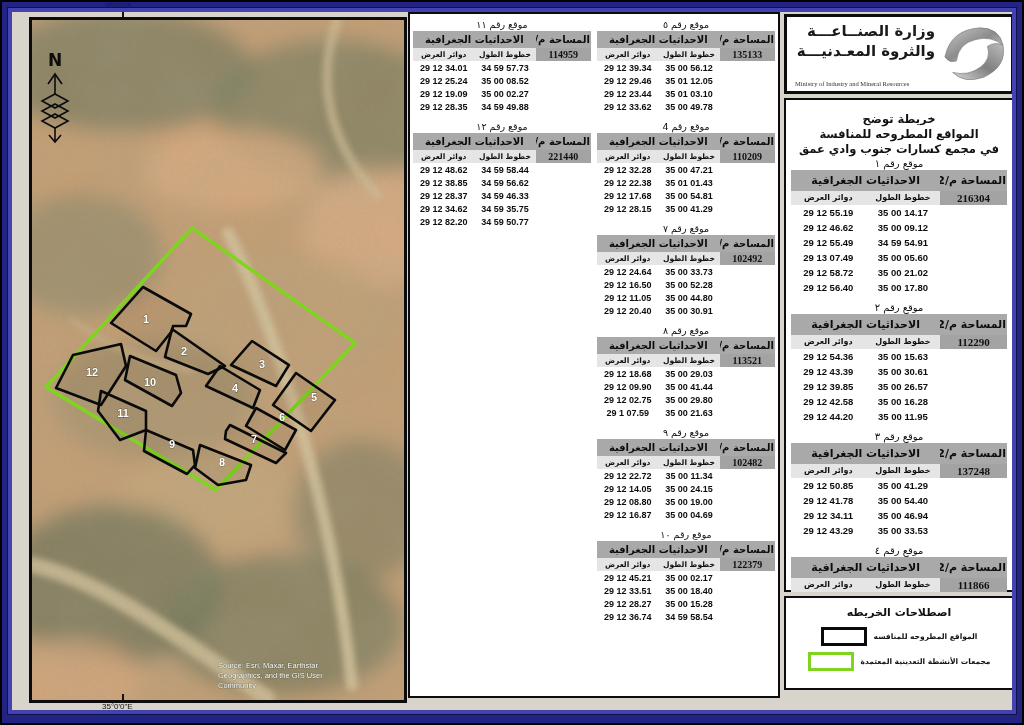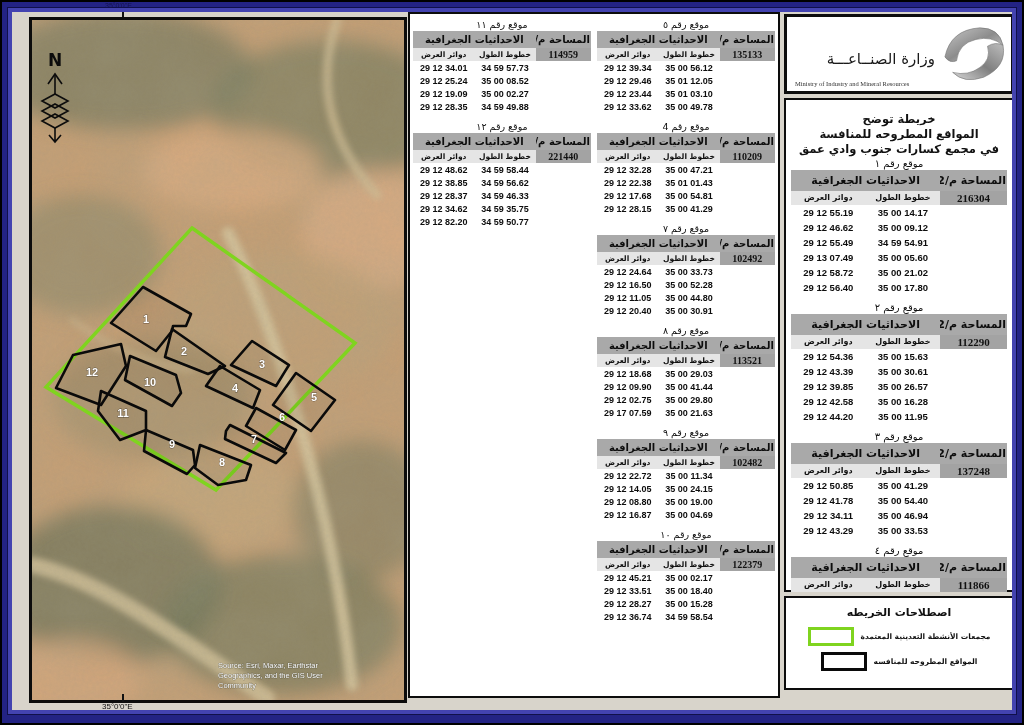--- a/index.html
+++ b/index.html
@@ -26,21 +26,21 @@
   .mid-panel{position:absolute;left:396px;top:0;width:372px;height:686px;background:#fff;
              border:2px solid #0c0c0c;box-sizing:border-box;display:flex;gap:6px;padding:4px 3px;}
   .mid-col{width:178px;display:flex;flex-direction:column;align-items:flex-end;}
 
   
   .right-col{position:absolute;left:772px;top:0;width:230px;height:701px;}
   .ministry-box{position:absolute;left:0;top:2px;width:230px;height:80px;background:#fff;
                 border:3px solid #0c0c0c;box-sizing:border-box;}
   .ministry-logo{position:absolute;right:4px;top:5px;width:68px;height:62px;}
   .ministry-names{position:absolute;right:76px;left:6px;top:4px;text-align:right;direction:rtl;}
-  .ministry-names .ar{font-size:15px;font-weight:normal;color:#1a1a1a;line-height:1.35;white-space:nowrap;margin-top:28px;}
+  .ministry-names .ar{font-size:15px;font-weight:bold;color:#1a1a1a;line-height:1.35;white-space:nowrap;}
   .ministry-en{position:absolute;left:8px;bottom:4px;font-size:6.5px;color:#333;
                font-family:"Liberation Serif",serif;}
 
   .main-box{position:absolute;left:0;top:86px;width:230px;height:494px;background:#fff;
             border:2px solid #0c0c0c;box-sizing:border-box;padding:12px 5px;}
   .map-title{direction:rtl;text-align:center;font-weight:bold;font-size:11.5px;line-height:1.3;color:#111;}
 
   .legend-box{position:absolute;left:0;top:584px;width:230px;height:94px;background:#fff;
               border:2px solid #0c0c0c;box-sizing:border-box;padding:5px 8px;}
   .legend-title{direction:rtl;text-align:center;font-weight:bold;font-size:11px;color:#111;margin:3px 0 8px;}
@@ -389,21 +389,21 @@
                       <td class="nv">29 12 09.90</td>
                     </tr>
                     <tr class="dr">
                       <td></td>
                       <td class="nv">35 00 29.80</td>
                       <td class="nv">29 12 02.75</td>
                     </tr>
                     <tr class="dr">
                       <td></td>
                       <td class="nv">35 00 21.63</td>
-                      <td class="nv">29 17 07.59</td>
+                      <td class="nv">29 1 07.59</td>
                     </tr>
                   </tbody>
                 </table>
               </div>
             <div class="site">
                 <div class="cap">موقع رقم ٩</div>
                 <table dir="rtl">
                   <tbody>
                     <tr class="h1">
                       <td class="ah">المساحة م/2</td>
@@ -665,26 +665,26 @@
                       <td class="nv">29 12 38.33</td>
                     </tr>
                   </tbody>
                 </table>
               </div>
           </div>
 
           <div class="legend-box">
             <div class="legend-title">اصطلاحات الخريطه</div>
             <div class="legend-item">
+              <span class="legend-swatch sw-black"></span>
+              <span class="lbl">المواقع المطروحه للمنافسه</span>
+            </div>
+            <div class="legend-item">
               <span class="legend-swatch sw-green"></span>
               <span class="lbl">مجمعات الأنشطة التعدينية المعتمدة</span>
-            </div>
-            <div class="legend-item">
-              <span class="legend-swatch sw-black"></span>
-              <span class="lbl">المواقع المطروحه للمنافسه</span>
             </div>
           </div>
         </div>
 
       </div>
     </div>
   </div>
 </div>
 
 </body></html>

